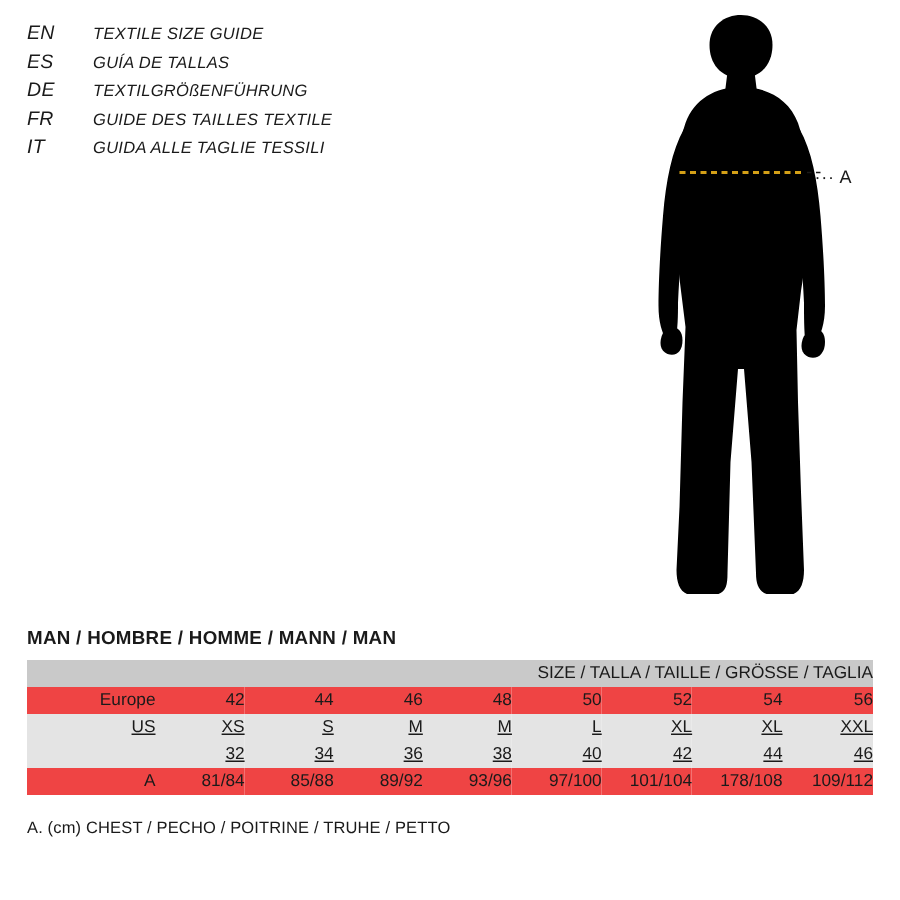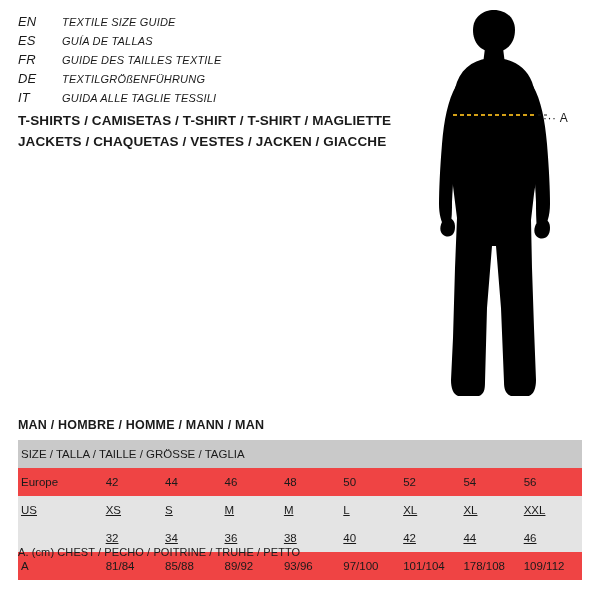--- a/index.html
+++ b/index.html
@@ -95,22 +95,23 @@
     top: 440px;
     width: 564px;
   }
   table.size-table {
     border-collapse: collapse;
     width: 564px;
     font-size: 11.5px;
   }
   table.size-table td {
     padding: 0;
-    height: 28px;
+    height: 18px;
     vertical-align: middle;
+    text-align: right;
   }
   .r-head td {
     background: #c9c9c9;
     font-weight: normal;
     color: #1a1a1a;
   }
   .r-alt td {
     background: #e4e4e4;
     text-decoration: underline;
   }
@@ -145,37 +146,33 @@
   <div class="lang-block">
     <div class="lang-row">
       <span class="lang-code">EN</span>
       <span class="lang-text">TEXTILE SIZE GUIDE</span>
     </div>
     <div class="lang-row">
       <span class="lang-code">ES</span>
       <span class="lang-text">GUÍA DE TALLAS</span>
     </div>
     <div class="lang-row">
+      <span class="lang-code">DE</span>
+      <span class="lang-text">TEXTILGRÖßENFÜHRUNG</span>
+    </div>
+    <div class="lang-row">
       <span class="lang-code">FR</span>
       <span class="lang-text">GUIDE DES TAILLES TEXTILE</span>
     </div>
     <div class="lang-row">
-      <span class="lang-code">DE</span>
-      <span class="lang-text">TEXTILGRÖßENFÜHRUNG</span>
-    </div>
-    <div class="lang-row">
       <span class="lang-code">IT</span>
       <span class="lang-text">GUIDA ALLE TAGLIE TESSILI</span>
     </div>
   </div>
 
-  <div class="cat-block">
-    <div class="cat-line">T-SHIRTS / CAMISETAS / T-SHIRT / T-SHIRT / MAGLIETTE</div>
-    <div class="cat-line">JACKETS / CHAQUETAS / VESTES / JACKEN / GIACCHE</div>
-  </div>
 
   <div class="figure-wrap">
     <svg width="200" height="400" viewBox="0 0 200 400" xmlns="http://www.w3.org/2000/svg">
       <g fill="#000000">
 
         <path d="M78 22 C78 9, 88 2, 99 2 C110 2, 120 9, 120 22 C120 34, 113 44, 99 44 C85 44, 78 34, 78 22 Z"></path>
 
         <path d="M90 40 L108 40 L110 56 L88 56 Z"></path>
 
         <path d="M99 50

